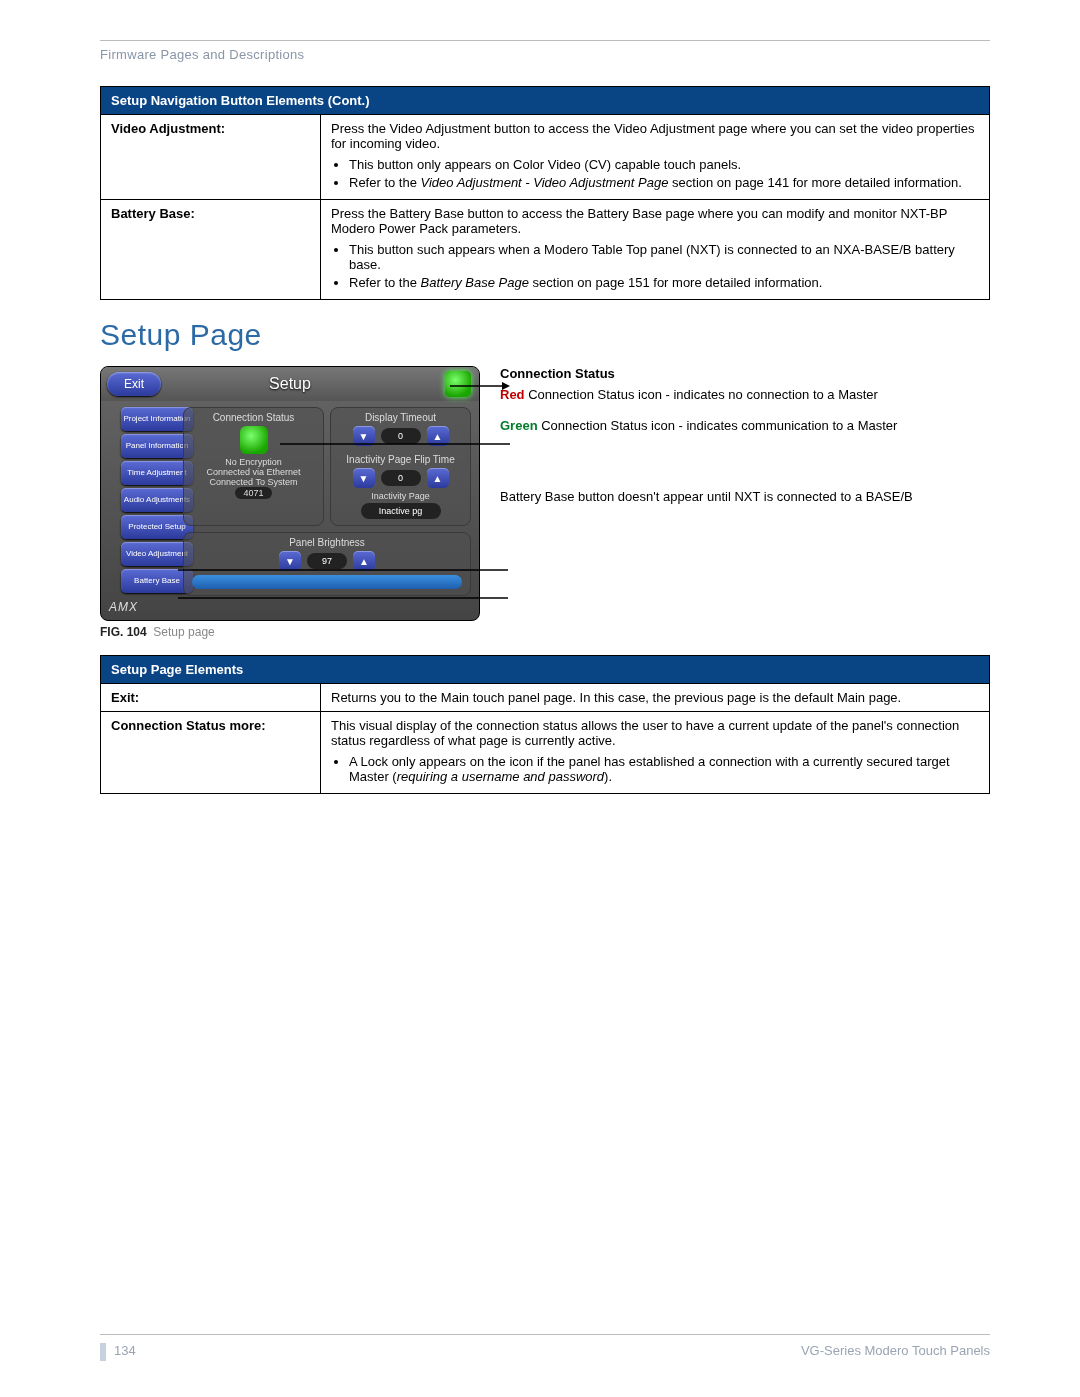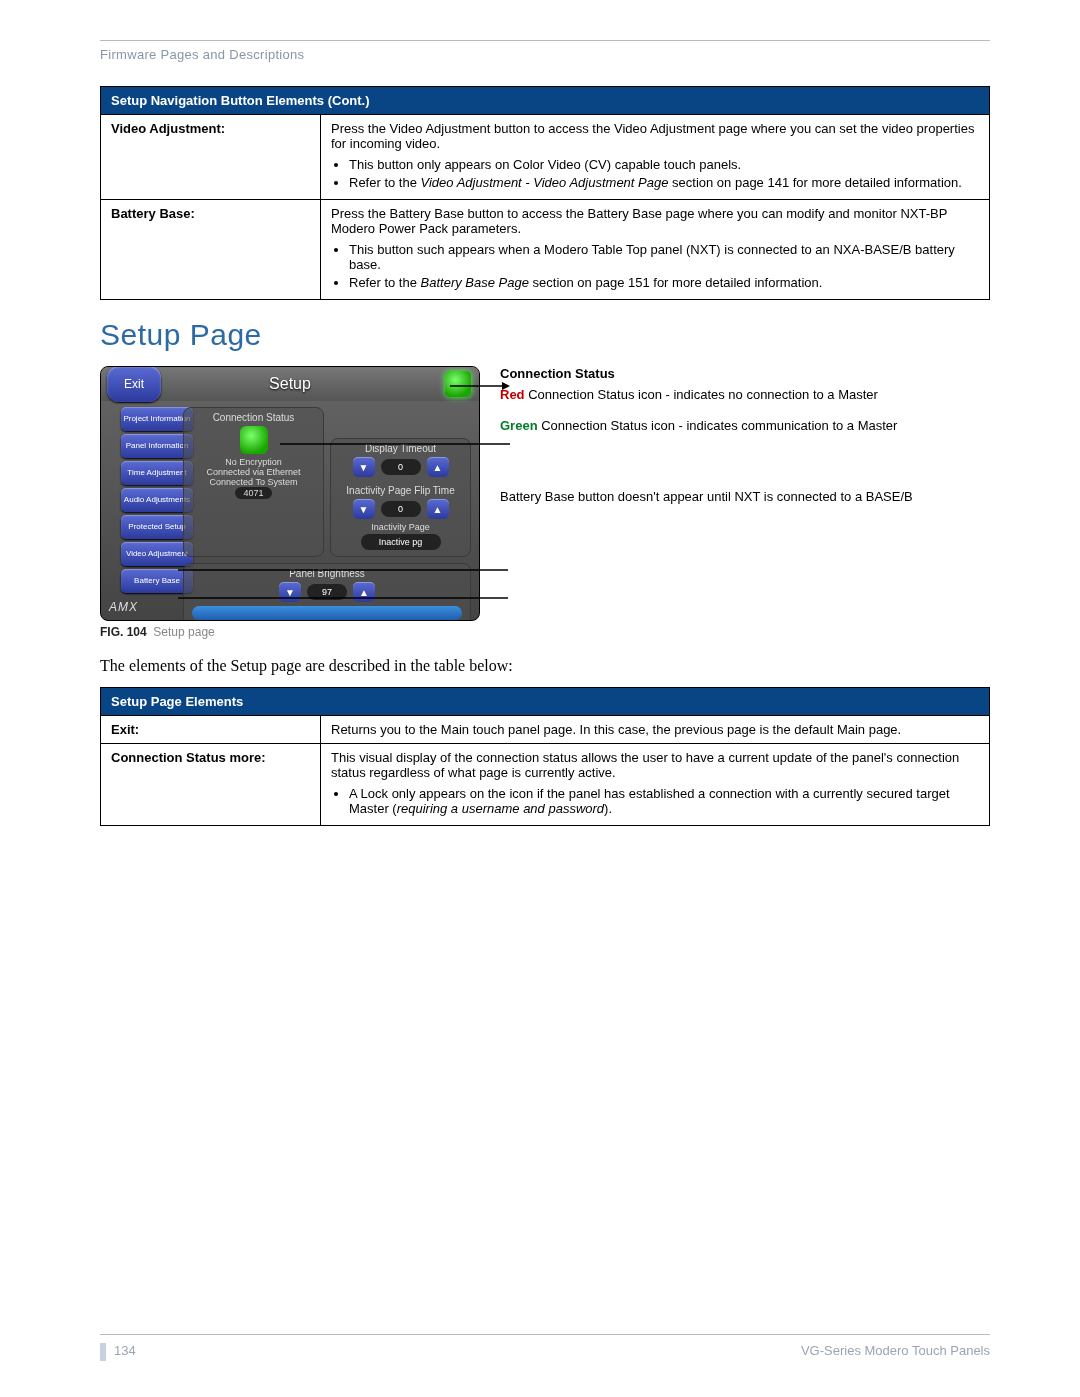--- a/index.html
+++ b/index.html
@@ -12,21 +12,21 @@
   table.doc-table th.hdr{background:var(--brand-blue);color:#fff;text-align:left;padding:6px 10px;font-weight:bold;border:1px solid #000;}
   table.doc-table td{border:1px solid #000;padding:6px 10px;vertical-align:top;}
   table.doc-table td.label{font-weight:bold;width:220px;}
   ul.bullets{margin:6px 0 0 0;padding-left:18px;}
   ul.bullets li{margin:3px 0;}
   h1.setup{color:var(--accent-blue);font-size:30px;font-weight:normal;margin:18px 0 8px 0;letter-spacing:.5px;}
   .body-serif{font-family:'Times New Roman',Times,serif;font-size:16px;line-height:1.35;margin:0 0 10px;}
   .fig-wrap{display:flex;align-items:flex-start;margin:14px 0 4px;}
   .panel{width:380px;height:255px;background:linear-gradient(#666 0%,#444 100%);border:1px solid #000;border-radius:8px;position:relative;color:#fff;font-size:10px;overflow:hidden;}
   .panel-top{height:34px;background:linear-gradient(#777,#555);display:flex;align-items:center;position:relative;}
-  .exit-btn{margin-left:6px;width:54px;height:36px;border-radius:12px;background:linear-gradient(#5a6bd4,#2c3a9c);display:flex;align-items:center;justify-content:center;font-size:12px;box-shadow:inset 0 1px 2px rgba(255,255,255,.4),0 1px 2px #000;}
+  .exit-btn{margin-left:6px;width:54px;height:24px;border-radius:12px;background:linear-gradient(#5a6bd4,#2c3a9c);display:flex;align-items:center;justify-content:center;font-size:12px;box-shadow:inset 0 1px 2px rgba(255,255,255,.4),0 1px 2px #000;}
   .setup-title{position:absolute;left:0;right:0;text-align:center;font-size:16px;text-shadow:0 1px 2px #000;}
   .conn-icon{position:absolute;right:8px;top:4px;width:26px;height:26px;border-radius:5px;background:radial-gradient(circle at 40% 35%, #7bff6d 0%, #1aa600 70%);box-shadow:0 0 6px #5f5;}
   .sidebar{position:absolute;left:20px;top:40px;width:72px;display:flex;flex-direction:column;gap:3px;}
   .sb-btn{height:24px;border-radius:5px;background:linear-gradient(#5a6bd4,#2c3a9c);font-size:8px;line-height:1;display:flex;align-items:center;justify-content:center;text-align:center;box-shadow:inset 0 1px 1px rgba(255,255,255,.3),0 1px 2px #000;padding:0 2px;}
   .main{position:absolute;left:82px;top:40px;right:8px;}
   .group{background:rgba(80,80,80,.6);border:1px solid #3a3a3a;border-radius:8px;margin-bottom:6px;padding:4px 8px 6px;}
   .group-title{font-size:10px;color:#ddd;text-align:center;margin-bottom:3px;}
   .status-icon{width:28px;height:28px;border-radius:6px;background:radial-gradient(circle at 40% 35%, #7bff6d 0%, #1aa600 70%);margin:0 auto 3px;}
   .mini{font-size:9px;text-align:center;color:#ddd;}
   .chip{display:inline-block;background:#222;border-radius:8px;padding:1px 8px;font-size:9px;}
@@ -103,21 +103,21 @@
       </div>
       <div class="main">
         <div style="display:flex;gap:6px;">
           <div class="group" style="flex:1;">
             <div class="group-title">Connection Status</div>
             <div class="status-icon"></div>
             <div class="mini">No Encryption</div>
             <div class="mini">Connected via Ethernet</div>
             <div class="mini"><span>Connected To System</span> <span class="chip">4071</span></div>
           </div>
-          <div class="group" style="flex:1;margin-top:31px;">
+          <div class="group" style="flex:1;">
             <div class="group-title">Display Timeout</div>
             <div class="rowflex">
               <div class="arrow-btn">▼</div>
               <div class="valbox">0</div>
               <div class="arrow-btn">▲</div>
             </div>
             <div style="height:8px;"></div>
             <div class="group-title">Inactivity Page Flip Time</div>
             <div class="rowflex">
               <div class="arrow-btn">▼</div>
@@ -165,21 +165,20 @@
       </div>
       <div style="height:40px;"></div>
       <div class="ann-block">Battery Base button doesn't appear until NXT is connected to a BASE/B</div>
     </div>
   </div>
 
   <div class="fig-caption">
     <b>FIG. 104</b>&nbsp;&nbsp;<span class="cap-gray">Setup page</span>
   </div>
 
-  <p class="body-serif">The elements of the Setup page are described in the table below:</p>
 
   <table class="doc-table">
     <tbody>
         <tr>
           <th class="hdr" colspan="2" data="" str="">Setup Page Elements</th>
         </tr>
     <tr>
       <td class="label">Exit:</td>
       <td>Returns you to the Main touch panel page. In this case, the previous page is the default Main page.</td>
     </tr>

